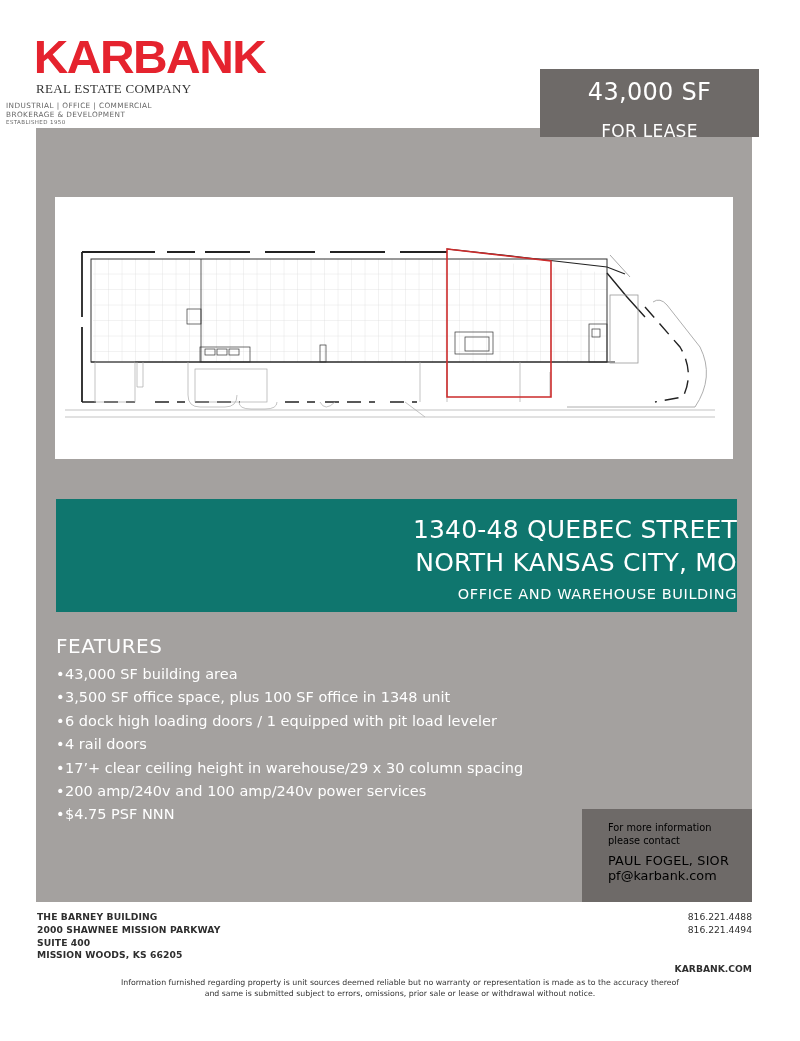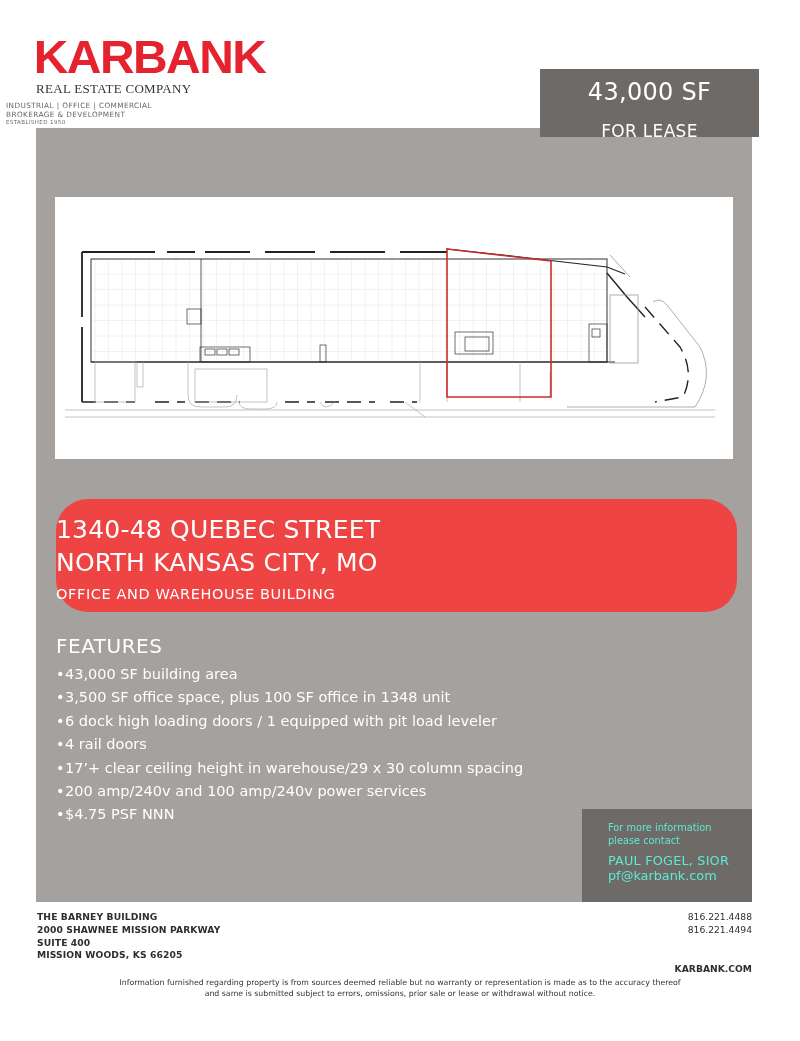--- a/index.html
+++ b/index.html
@@ -14,32 +14,32 @@
 
   .panel { position: absolute; left: 36px; top: 128px; width: 716px; height: 774px; background: #a4a19f; }
 
   .badge { position: absolute; left: 540px; top: 69px; width: 219px; height: 68px; background: #6e6a68; color: #fff; text-align: center; }
   .badge-size { display: block; font-size: 24px; line-height: 26px; margin-top: 10px; letter-spacing: 0.3px; }
   .badge-status { display: block; font-size: 17px; line-height: 20px; margin-top: 16px; letter-spacing: 0.3px; }
 
   .plan { position: absolute; left: 55px; top: 197px; width: 678px; height: 262px; background: #fff; }
   .plan svg { width: 100%; height: 100%; display: block; }
 
-  .banner { position: absolute; left: 56px; top: 499px; width: 681px; height: 113px; background: #ef4444; color: #fff; text-align: left; border-radius: 32px; }
+  .banner { position: absolute; left: 56px; top: 499px; width: 681px; height: 113px; background: #0f766e; color: #fff; text-align: right; }
   .banner-line1 { display: block; font-size: 25px; line-height: 30px; margin-top: 16px; letter-spacing: 0.2px; }
   .banner-line2 { display: block; font-size: 25px; line-height: 30px; margin-top: 3px; letter-spacing: 0.2px; }
   .banner-line3 { display: block; font-size: 14.5px; line-height: 18px; margin-top: 7px; letter-spacing: 0.6px; }
 
   .features { position: absolute; left: 56px; top: 634px; color: #fff; }
   .features-title { font-size: 20px; line-height: 24px; letter-spacing: 0.5px; margin-bottom: 5px; }
   .features ul { list-style: none; }
   .features li { font-size: 14.5px; line-height: 23.4px; white-space: nowrap; }
   .features li .bullet { display: inline-block; width: 9px; }
 
-  .contact { position: absolute; left: 582px; top: 809px; width: 170px; height: 93px; background: #6e6a68; color: #5eead4; padding: 13px 0 0 26px; }
+  .contact { position: absolute; left: 582px; top: 809px; width: 170px; height: 93px; background: #6e6a68; color: #000000; padding: 13px 0 0 26px; }
   .contact-intro { font-size: 9.8px; line-height: 12.5px; }
   .contact-name { font-size: 12.8px; line-height: 15px; margin-top: 6px; letter-spacing: 0.2px; }
   .contact-email { font-size: 12.8px; line-height: 15px; }
 
   .footer-left { position: absolute; left: 37px; top: 911px; font-size: 9.2px; line-height: 12.8px; color: #2e2e2e; font-weight: bold; letter-spacing: 0.1px; }
   .footer-right { position: absolute; right: 48px; top: 911px; text-align: right; font-size: 9.2px; line-height: 12.8px; color: #2e2e2e; }
   .footer-right .web { margin-top: 26px; display: block; font-weight: bold; }
 
   .disclaimer { position: absolute; left: 0; width: 800px; top: 978px; text-align: center; font-size: 7.8px; line-height: 10.5px; color: #333; }
 </style>
@@ -148,15 +148,15 @@
   <div>MISSION WOODS, KS 66205</div>
 </div>
 
 <div class="footer-right">
   <div>816.221.4488</div>
   <div>816.221.4494</div>
   <span class="web">KARBANK.COM</span>
 </div>
 
 <div class="disclaimer">
-  <div>Information furnished regarding property is from sources deemed reliable but no warranty or representation is made as to the accuracy thereof</div>
+  <div>Information furnished regarding property is unit sources deemed reliable but no warranty or representation is made as to the accuracy thereof</div>
   <div>and same is submitted subject to errors, omissions, prior sale or lease or withdrawal without notice.</div>
 </div>
 
 </body></html>

